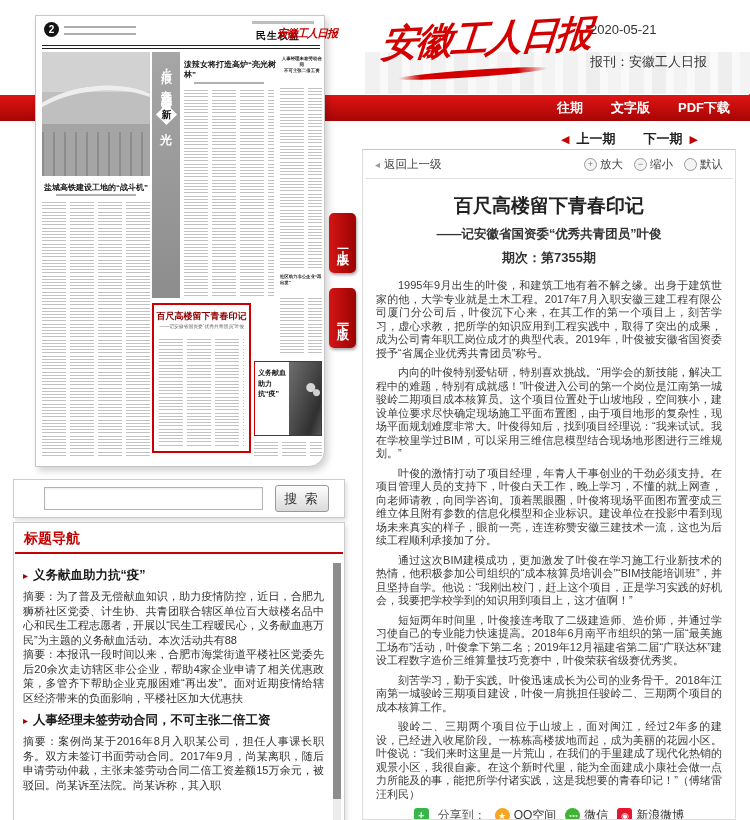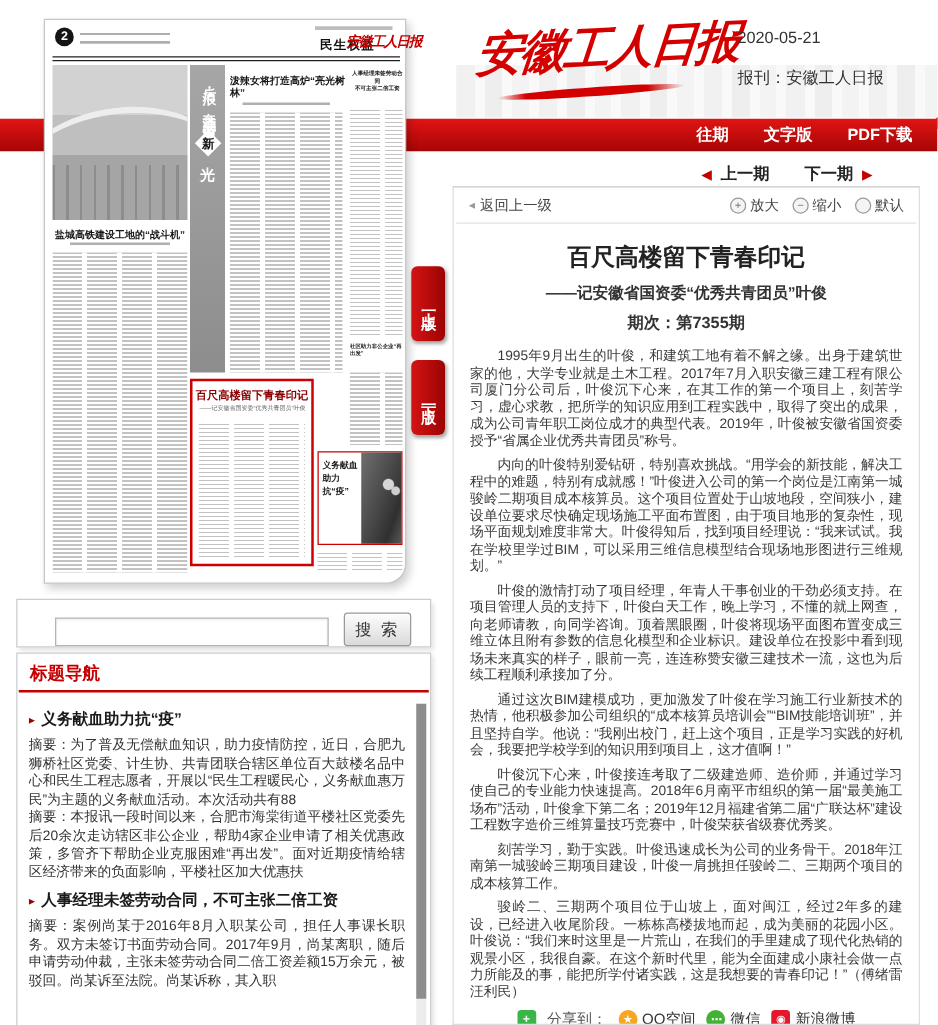--- a/index.html
+++ b/index.html
@@ -110,21 +110,21 @@
     background:linear-gradient(90deg,#d41414,#9c0303); border-radius:5px;
     box-shadow:1px 2px 3px rgba(0,0,0,.35);
     display:flex; align-items:center; justify-content:center; }
   .page-tab span { writing-mode:vertical-rl; text-orientation:upright; color:#fff;
     font-size:12px; font-weight:bold; letter-spacing:2px; }
   .tab-prev { top:213px; } .tab-next { top:288px; }
 
   
   .search-card { position:absolute; left:13px; top:479px; width:332px; height:39px; background:#fff;
     border:1px solid #ccc; box-shadow:2px 3px 4px rgba(0,0,0,.12);
-    display:flex; align-items:flex-end; gap:12px; padding:0 15px 0 30px; }
+    display:flex; align-items:center; gap:12px; padding:0 15px 0 30px; }
   .search-card input { flex:1; height:23px; border:1px solid #b3b3b3; background:#fff;
     box-shadow:inset 0 1px 2px rgba(0,0,0,.08); font-size:12px; padding:0 5px; outline:none; }
   .search-card button { width:54px; height:27px; font-size:13px; color:#333; letter-spacing:2px;
     background:linear-gradient(#fdfdfd,#dadada); border:1px solid #999; border-radius:3px; cursor:pointer;
     font-family:inherit; }
 
   
   .tn-card { position:absolute; left:13px; top:522px; width:332px; height:326px; background:#fff;
     border:1px solid #ccc; box-shadow:2px 3px 4px rgba(0,0,0,.12); }
   .tn-head { padding:7px 10px 4px; font-size:14px; font-weight:bold; color:#c40000; }
@@ -308,21 +308,21 @@
 
   <h1 class="a-title">百尺高楼留下青春印记</h1>
   <div class="a-sub">——记安徽省国资委“优秀共青团员”叶俊</div>
   <div class="a-issue">期次：第7355期</div>
 
   <div class="a-body">
       <p>1995年9月出生的叶俊，和建筑工地有着不解之缘。出身于建筑世家的他，大学专业就是土木工程。2017年7月入职安徽三建工程有限公司厦门分公司后，叶俊沉下心来，在其工作的第一个项目上，刻苦学习，虚心求教，把所学的知识应用到工程实践中，取得了突出的成果，成为公司青年职工岗位成才的典型代表。2019年，叶俊被安徽省国资委授予“省属企业优秀共青团员”称号。</p>
       <p>内向的叶俊特别爱钻研，特别喜欢挑战。“用学会的新技能，解决工程中的难题，特别有成就感！”叶俊进入公司的第一个岗位是江南第一城骏岭二期项目成本核算员。这个项目位置处于山坡地段，空间狭小，建设单位要求尽快确定现场施工平面布置图，由于项目地形的复杂性，现场平面规划难度非常大。叶俊得知后，找到项目经理说：“我来试试。我在学校里学过BIM，可以采用三维信息模型结合现场地形图进行三维规划。”</p>
       <p>叶俊的激情打动了项目经理，年青人干事创业的干劲必须支持。在项目管理人员的支持下，叶俊白天工作，晚上学习，不懂的就上网查，向老师请教，向同学咨询。顶着黑眼圈，叶俊将现场平面图布置变成三维立体且附有参数的信息化模型和企业标识。建设单位在投影中看到现场未来真实的样子，眼前一亮，连连称赞安徽三建技术一流，这也为后续工程顺利承接加了分。</p>
       <p>通过这次BIM建模成功，更加激发了叶俊在学习施工行业新技术的热情，他积极参加公司组织的“成本核算员培训会”“BIM技能培训班”，并且坚持自学。他说：“我刚出校门，赶上这个项目，正是学习实践的好机会，我要把学校学到的知识用到项目上，这才值啊！”</p>
-      <p>叶俊沉下心来，叶俊接连考取了二级建造师、造价师，并通过学习使自己的专业能力快速提高。2018年6月南平市组织的第一届“最美施工场布”活动，叶俊拿下第二名；2019年12月福建省第二届“广联达杯”建设工程数字造价三维算量技巧竞赛中，叶俊荣获省级赛优秀奖。</p>
+      <p>短短两年时间里，叶俊接连考取了二级建造师、造价师，并通过学习使自己的专业能力快速提高。2018年6月南平市组织的第一届“最美施工场布”活动，叶俊拿下第二名；2019年12月福建省第二届“广联达杯”建设工程数字造价三维算量技巧竞赛中，叶俊荣获省级赛优秀奖。</p>
       <p>刻苦学习，勤于实践。叶俊迅速成长为公司的业务骨干。2018年江南第一城骏岭三期项目建设，叶俊一肩挑担任骏岭二、三期两个项目的成本核算工作。</p>
       <p>骏岭二、三期两个项目位于山坡上，面对闽江，经过2年多的建设，已经进入收尾阶段。一栋栋高楼拔地而起，成为美丽的花园小区。叶俊说：“我们来时这里是一片荒山，在我们的手里建成了现代化热销的观景小区，我很自豪。在这个新时代里，能为全面建成小康社会做一点力所能及的事，能把所学付诸实践，这是我想要的青春印记！”（傅绪雷 汪利民）</p>
     </div>
 
   <div class="share">
     <span class="sicon ic-plus">+</span>
     <span>分享到：</span>
     <a>
       <span class="sicon ic-qzone">★</span>
       <span>QQ空间</span>

